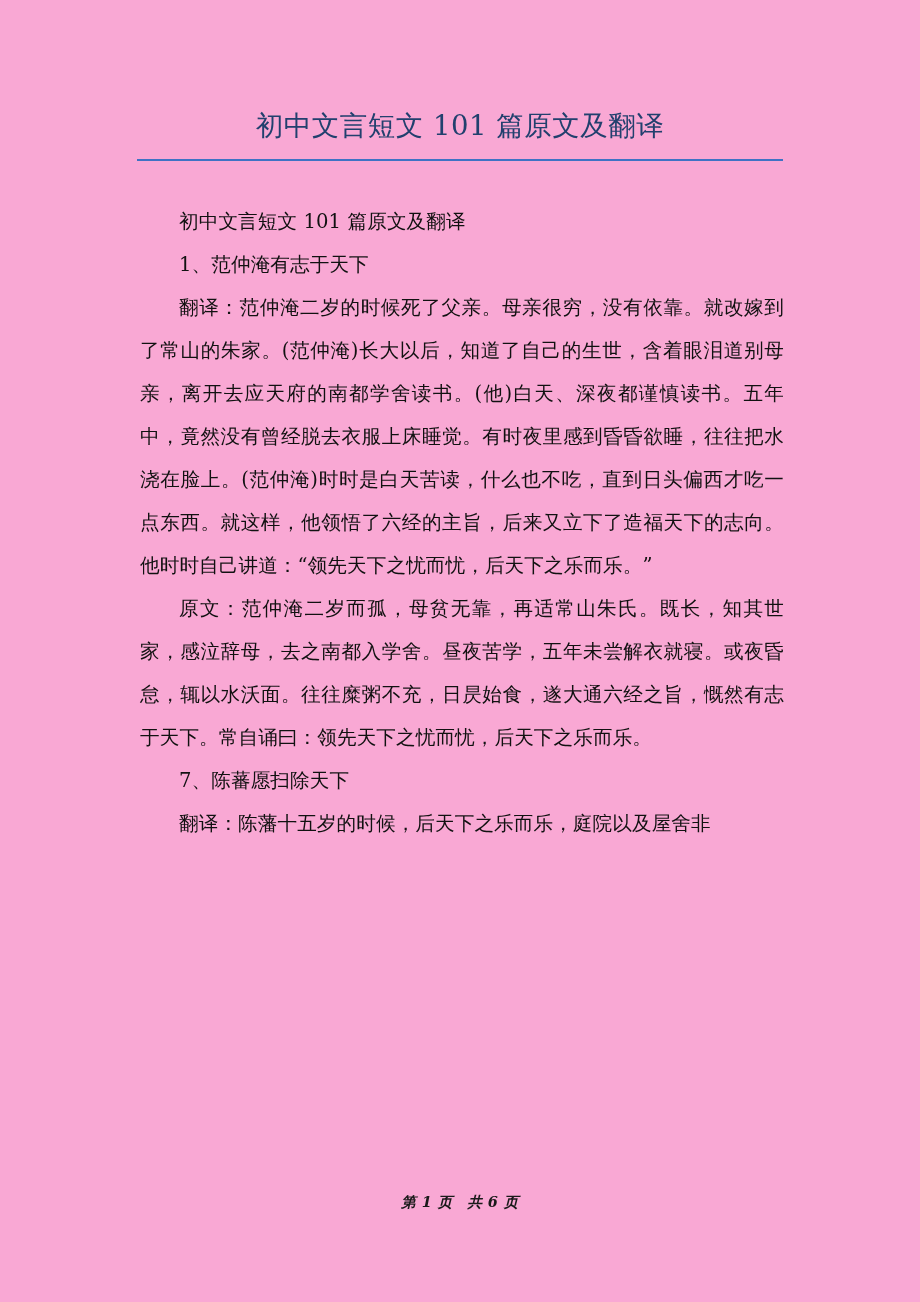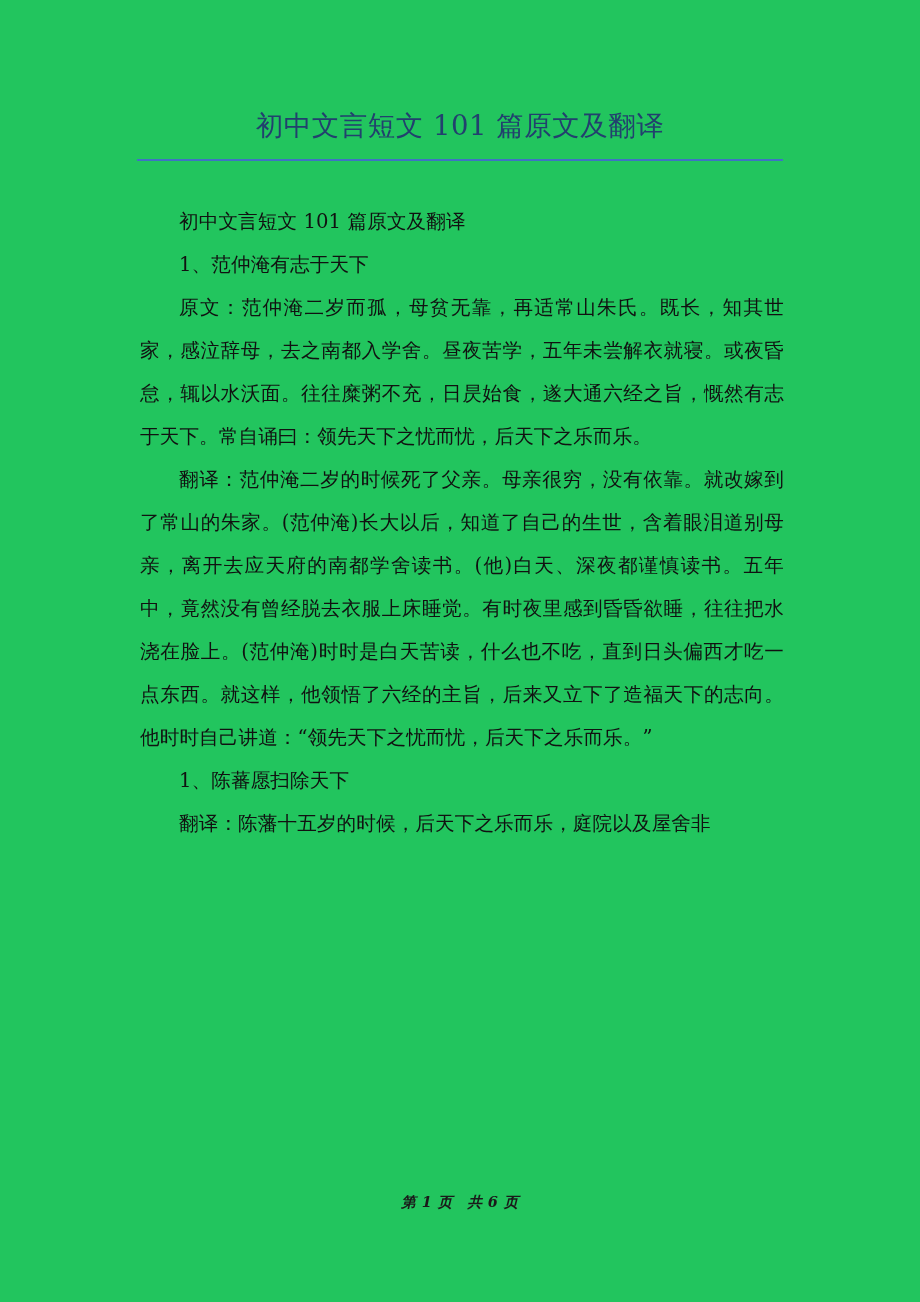--- a/index.html
+++ b/index.html
@@ -15,21 +15,21 @@
     font-family: "DejaVu Serif", "Liberation Serif", serif;
     color: #000000;
     -webkit-font-smoothing: antialiased;
   }
 
   .page {
     position: absolute;
     left: 0; top: 0;
     width: 920px;
     height: 1302px;
-    background: #22c55e;
+    background: #f9a8d4;
     box-sizing: border-box;
   }
 
   
   .title-block {
     position: absolute;
     left: 137px;
     top: 108px;
     width: 646px;
   }
@@ -98,23 +98,23 @@
 <div class="page">
 
   <div class="title-block">
     <h1 class="doc-title">初中文言短文 101 篇原文及翻译</h1>
     <div class="title-rule"></div>
   </div>
 
   <div class="body-area">
     <p class="para indent">初中文言短文 101 篇原文及翻译</p>
     <p class="para indent">1、范仲淹有志于天下</p>
+    <p class="para indent">翻译：范仲淹二岁的时候死了父亲。母亲很穷，没有依靠。就改嫁到了常山的朱家。(范仲淹)长大以后，知道了自己的生世，含着眼泪道别母亲，离开去应天府的南都学舍读书。(他)白天、深夜都谨慎读书。五年中，竟然没有曾经脱去衣服上床睡觉。有时夜里感到昏昏欲睡，往往把水浇在脸上。(范仲淹)时时是白天苦读，什么也不吃，直到日头偏西才吃一点东西。就这样，他领悟了六经的主旨，后来又立下了造福天下的志向。他时时自己讲道：“领先天下之忧而忧，后天下之乐而乐。”</p>
     <p class="para indent">原文：范仲淹二岁而孤，母贫无靠，再适常山朱氏。既长，知其世家，感泣辞母，去之南都入学舍。昼夜苦学，五年未尝解衣就寝。或夜昏怠，辄以水沃面。往往糜粥不充，日昃始食，遂大通六经之旨，慨然有志于天下。常自诵曰：领先天下之忧而忧，后天下之乐而乐。</p>
-    <p class="para indent">翻译：范仲淹二岁的时候死了父亲。母亲很穷，没有依靠。就改嫁到了常山的朱家。(范仲淹)长大以后，知道了自己的生世，含着眼泪道别母亲，离开去应天府的南都学舍读书。(他)白天、深夜都谨慎读书。五年中，竟然没有曾经脱去衣服上床睡觉。有时夜里感到昏昏欲睡，往往把水浇在脸上。(范仲淹)时时是白天苦读，什么也不吃，直到日头偏西才吃一点东西。就这样，他领悟了六经的主旨，后来又立下了造福天下的志向。他时时自己讲道：“领先天下之忧而忧，后天下之乐而乐。”</p>
-    <p class="para indent">1、陈蕃愿扫除天下</p>
+    <p class="para indent">7、陈蕃愿扫除天下</p>
     <p class="para indent">翻译：陈藩十五岁的时候，后天下之乐而乐，庭院以及屋舍非</p>
   </div>
 
   <div class="footer">
     <span class="footer-text">第 1 页　共 6 页</span>
   </div>
 
 </div>
 
 </body></html>

